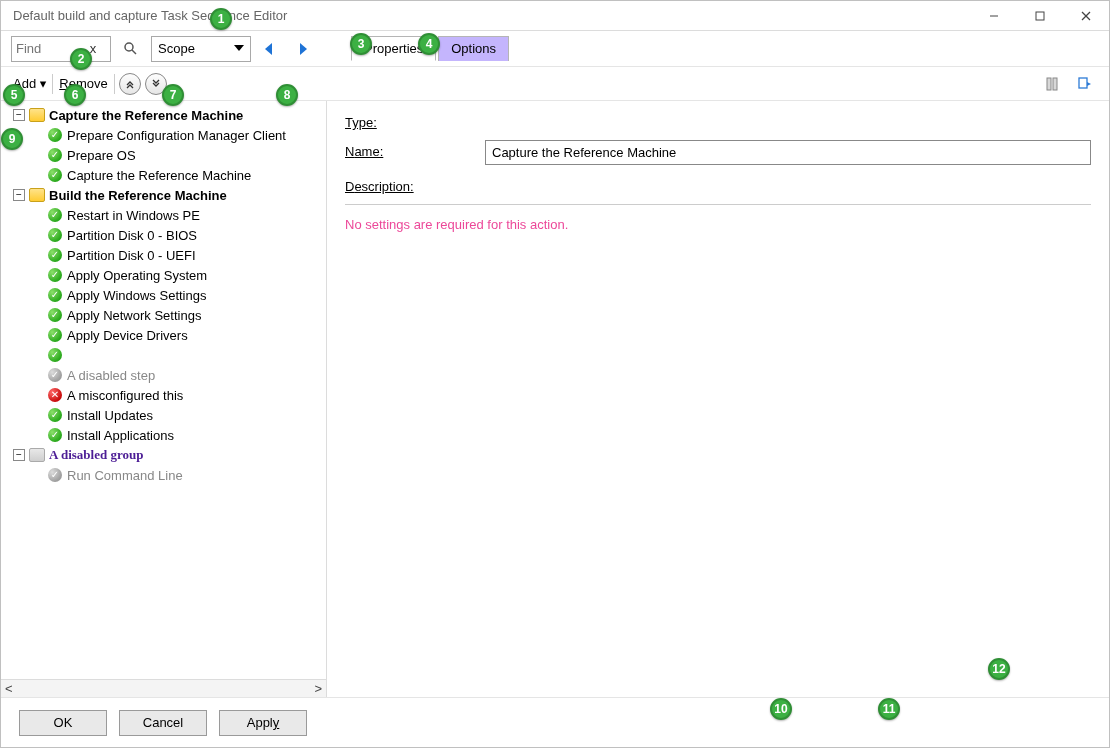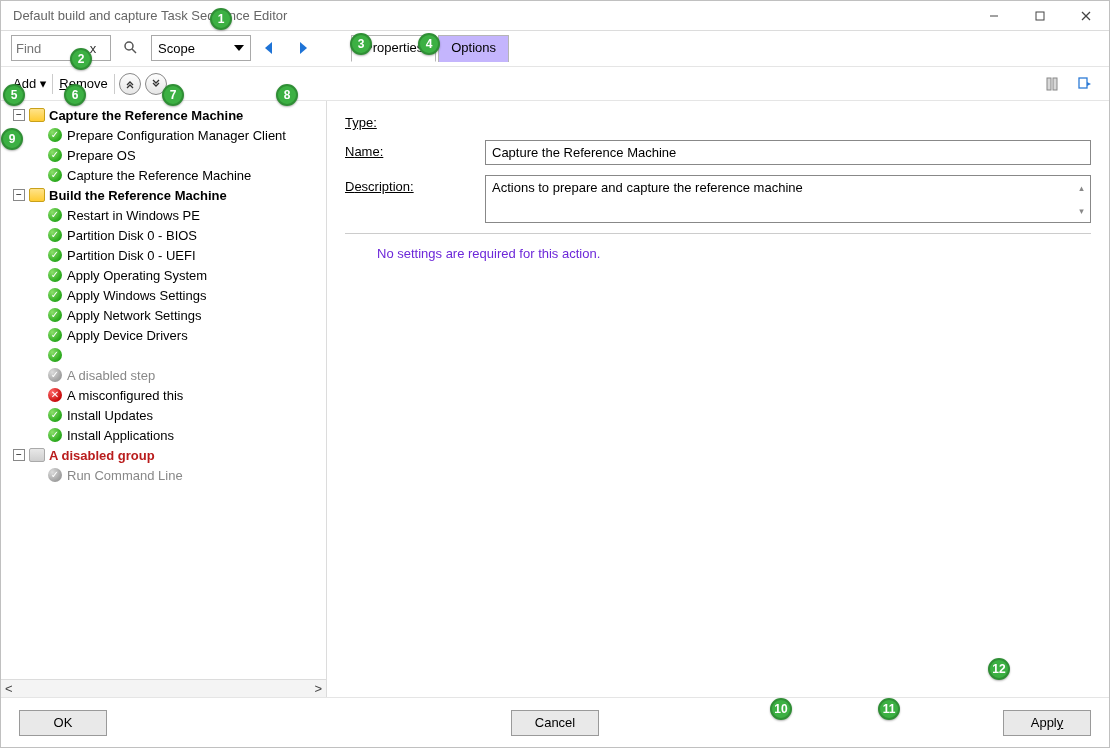--- a/index.html
+++ b/index.html
@@ -25,20 +25,21 @@
   }
   .titlebar .spacer { flex: 1; }
   .winbtn {
     width: 46px; height: 30px;
     display: flex; align-items: center; justify-content: center;
     color: #444;
   }
   .toolbar1 {
     height: 36px;
     display: flex;
+    align-items: center;
     padding: 4px 10px;
     gap: 6px;
     border-bottom: 1px solid #e5e5e5;
   }
   .find-box {
     display: flex; align-items: center;
     border: 1px solid #a9a9a9;
     height: 26px;
     background: #fff;
     width: 100px;
@@ -178,21 +179,21 @@
     display: inline-flex; align-items: center; justify-content: center;
     color: #fff; font-size: 10px; line-height: 1;
   }
   .status-error {
     width: 14px; height: 14px; border-radius: 50%;
     background: radial-gradient(circle at 30% 30%, #ff6a6a, #c80c0c 70%);
     display: inline-flex; align-items: center; justify-content: center;
     color: #fff; font-size: 10px; line-height: 1;
   }
   .group-label { font-weight: bold; }
-  .group-label.disabled { color: #b91c1c; }
+  .group-label.disabled { color: #4c1d95; font-family: Liberation Serif, serif; }
   .step-label.disabled { color: #888; }
   .hscroll {
     height: 18px;
     border-top: 1px solid #dcdcdc;
     display: flex; align-items: center; justify-content: space-between;
     padding: 0 4px;
     background: #f4f4f4;
     color: #444;
   }
   .props-panel {
@@ -236,27 +237,27 @@
   .textarea-arrows div {
     flex: 1;
     display: flex; align-items: center; justify-content: center;
     font-size: 9px; color: #888;
   }
   .hr {
     border: none;
     border-top: 1px solid #ccc;
     margin: 8px 0 12px 0;
   }
-  .info-text { color: #6d28d9; margin-left: 32px; }
+  .info-text { color: #ec4899; }
   .footer {
     height: 50px;
     display: flex;
     align-items: center;
-    justify-content: space-between;
-    gap: 20px;
+    justify-content: flex-start;
+    gap: 12px;
     padding: 0 18px;
     border-top: 1px solid #e5e5e5;
   }
   .btn {
     min-width: 88px;
     height: 26px;
     border: 1px solid #9a9a9a;
     background: #e9e9e9;
     font-size: 13px;
     display: inline-flex; align-items: center; justify-content: center;
@@ -570,27 +571,20 @@
   <div class="props-panel">
     <div class="form-row">
       <div class="form-label">Type:</div>
     </div>
     <div class="form-row">
       <div class="form-label"><u>N</u><span>ame:</span></div>
       <input class="form-input" value="Capture the Reference Machine" style="">
     </div>
     <div class="form-row">
       <div class="form-label"><u>D</u><span>escription:</span></div>
-      <div class="textarea-wrap">
-        <textarea class="form-input" style="border-right: none;">Actions to prepare and capture the reference machine</textarea>
-        <div class="textarea-arrows">
-          <div>▴</div>
-          <div>▾</div>
-        </div>
-      </div>
     </div>
     <hr class="hr">
     <div class="info-text">No settings are required for this action.</div>
   </div>
 </div>
 
 <div class="footer">
   <button class="btn">
       <span>OK</span>
     </button>

